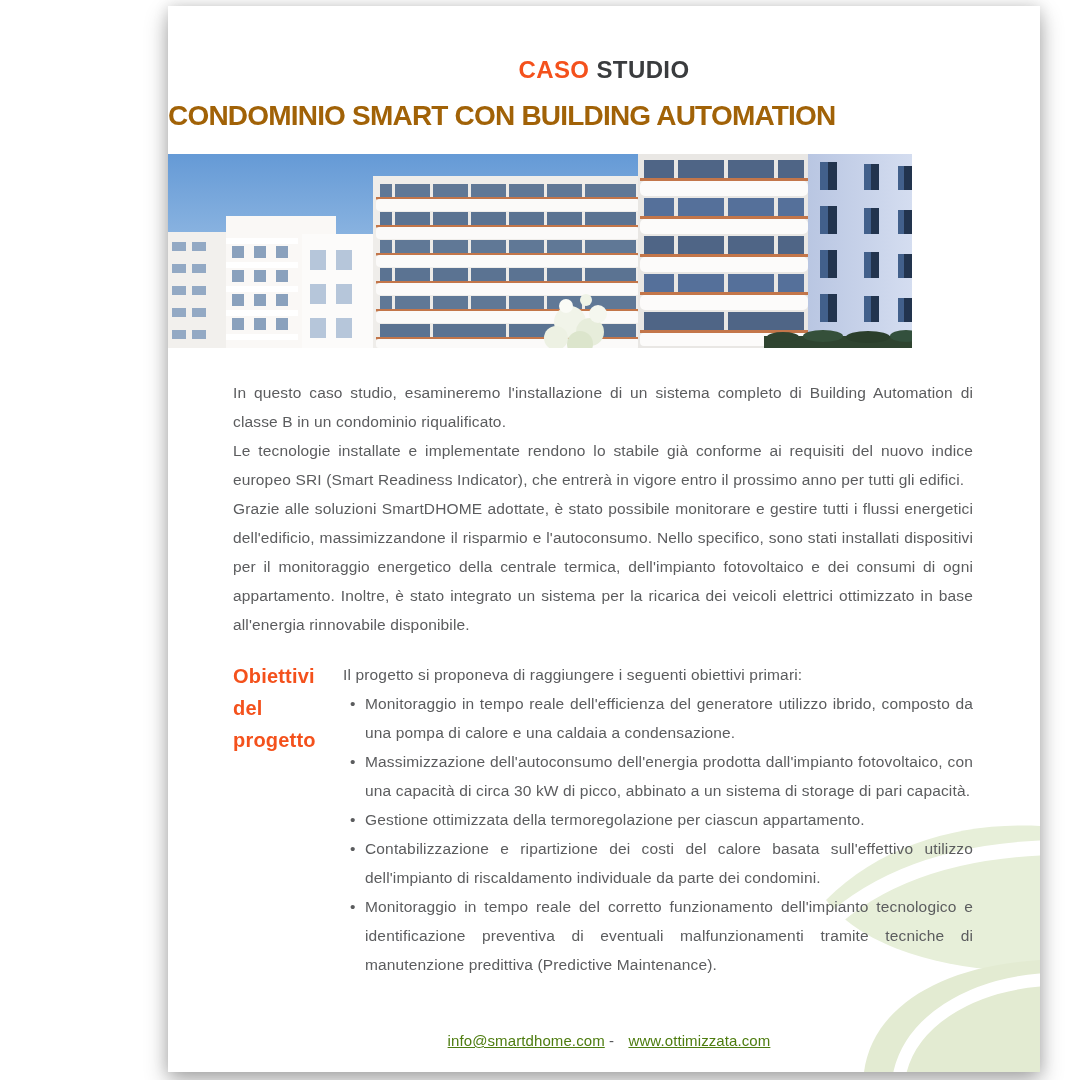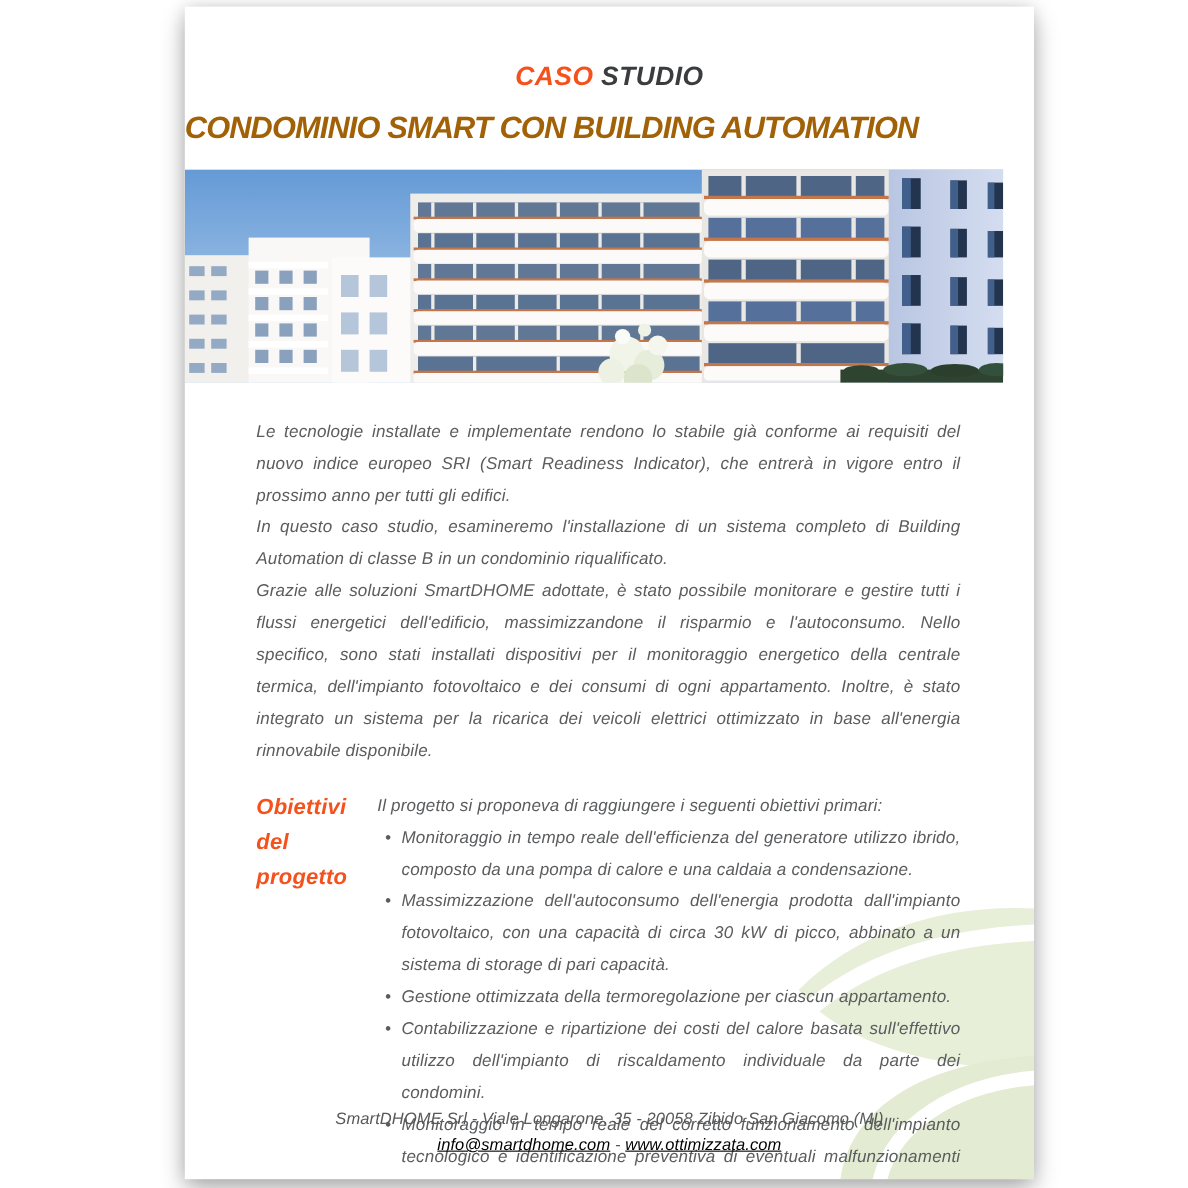--- a/index.html
+++ b/index.html
@@ -2,24 +2,23 @@
 <html lang="it"><head>
 <meta charset="utf-8">
 <style>
   html,body{margin:0;padding:0;}
   body{
     width:1080px;height:1080px;background:#ffffff;position:relative;
     font-family:"Liberation Sans", sans-serif;overflow:hidden;
   }
   .canvas{width:1080px;height:1080px;position:relative;background:#ffffff;}
   .page{
-    position:absolute;left:168px;top:6px;width:772px;height:1066px;
+    position:absolute;left:168px;top:6px;width:872px;height:1066px;
     background:#ffffff;overflow:hidden;
     box-shadow:0 10px 22px rgba(0,0,0,.30), 0 0 14px rgba(0,0,0,.14);
-    font-style:italic;
   }
   .page > *{position:relative;z-index:1;}
   .kicker{
     margin-top:50px;text-align:center;font-size:24px;font-weight:800;
     letter-spacing:.4px;
   }
   .kicker .caso{color:#F4511C;}
   .kicker .studio{color:#3A3C3E;margin-left:7px;}
   .doc-title{
     margin-top:16px;text-align:left;font-size:28px;font-weight:800;
@@ -43,21 +42,21 @@
   .obj-intro{margin:0;}
   .obj-list{margin:0;padding:0;list-style:none;}
   .obj-list li{position:relative;padding-left:22px;}
   .obj-list li::before{
     content:"\2022";position:absolute;left:7px;top:0;color:#5B5C5E;
   }
   .page-footer{
     position:absolute;left:0;right:0;bottom:20px;text-align:center;
     font-size:15px;line-height:23px;color:#57585A;z-index:1;letter-spacing:.1px;
   }
-  .page-footer a{color:#000000;text-decoration:underline;}
+  .page-footer a{color:#4d7c0f;text-decoration:underline;margin-left:10px;}
   .leaf-mark{position:absolute;right:0;bottom:0;width:228px;height:258px;z-index:0;}
 </style>
 </head>
 <body>
 
 <div class="canvas">
   <div class="page">
 
     <div class="kicker">
       <span class="caso">CASO</span><span class="studio">STUDIO</span>
@@ -279,42 +278,41 @@
       <g>
         <rect x="596" y="182" width="148" height="12" fill="#2F4430"></rect>
         <ellipse cx="615" cy="183" rx="16" ry="5" fill="#2F4430"></ellipse>
         <ellipse cx="655" cy="182" rx="20" ry="6" fill="#35503A"></ellipse>
         <ellipse cx="700" cy="183" rx="22" ry="6" fill="#2B3F2C"></ellipse>
         <ellipse cx="738" cy="182" rx="16" ry="6" fill="#33503d"></ellipse>
       </g>
     </svg>
 
     <div class="content">
+      <p>In questo caso studio, esamineremo l'installazione di un sistema completo di Building Automation di classe B in un condominio riqualificato.</p>
       <p>Le tecnologie installate e implementate rendono lo stabile già conforme ai requisiti del nuovo indice europeo SRI (Smart Readiness Indicator), che entrerà in vigore entro il prossimo anno per tutti gli edifici.</p>
-      <p>In questo caso studio, esamineremo l'installazione di un sistema completo di Building Automation di classe B in un condominio riqualificato.</p>
       <p>Grazie alle soluzioni SmartDHOME adottate, è stato possibile monitorare e gestire tutti i flussi energetici dell'edificio, massimizzandone il risparmio e l'autoconsumo. Nello specifico, sono stati installati dispositivi per il monitoraggio energetico della centrale termica, dell'impianto fotovoltaico e dei consumi di ogni appartamento. Inoltre, è stato integrato un sistema per la ricarica dei veicoli elettrici ottimizzato in base all'energia rinnovabile disponibile.</p>
     </div>
 
     <div class="objectives">
       <div class="obj-label">Obiettivi del progetto</div>
       <div class="obj-body">
         <p class="obj-intro">Il progetto si proponeva di raggiungere i seguenti obiettivi primari:</p>
         <ul class="obj-list">
           <li>Monitoraggio in tempo reale dell'efficienza del generatore utilizzo ibrido, composto da una pompa di calore e una caldaia a condensazione.</li>
           <li>Massimizzazione dell'autoconsumo dell'energia prodotta dall'impianto fotovoltaico, con una capacità di circa 30 kW di picco, abbinato a un sistema di storage di pari capacità.</li>
           <li>Gestione ottimizzata della termoregolazione per ciascun appartamento.</li>
           <li>Contabilizzazione e ripartizione dei costi del calore basata sull'effettivo utilizzo dell'impianto di riscaldamento individuale da parte dei condomini.</li>
           <li>Monitoraggio in tempo reale del corretto funzionamento dell'impianto tecnologico e identificazione preventiva di eventuali malfunzionamenti tramite tecniche di manutenzione predittiva (Predictive Maintenance).</li>
 
         </ul>
       </div>
     </div>
 
     <div class="page-footer">
-      <div>SmartDHOME Srl - Viale Longarone, 35 - 20058 Zibido San Giacomo (MI)</div>
       <div>
         <a href="#">info@smartdhome.com</a>
         <span>-</span>
         <a href="#">www.ottimizzata.com</a>
       </div>
     </div>
 
     <svg class="leaf-mark" viewBox="0 0 228 258" aria-hidden="true">
       <path d="M14,86 C70,30 150,8 228,12 L228,158 C150,158 56,140 14,86 Z" fill="#E7EFD9"></path>
       <path d="M6,120 C62,62 142,38 228,34" fill="none" stroke="#FFFFFF" stroke-width="15" stroke-linecap="round"></path>

